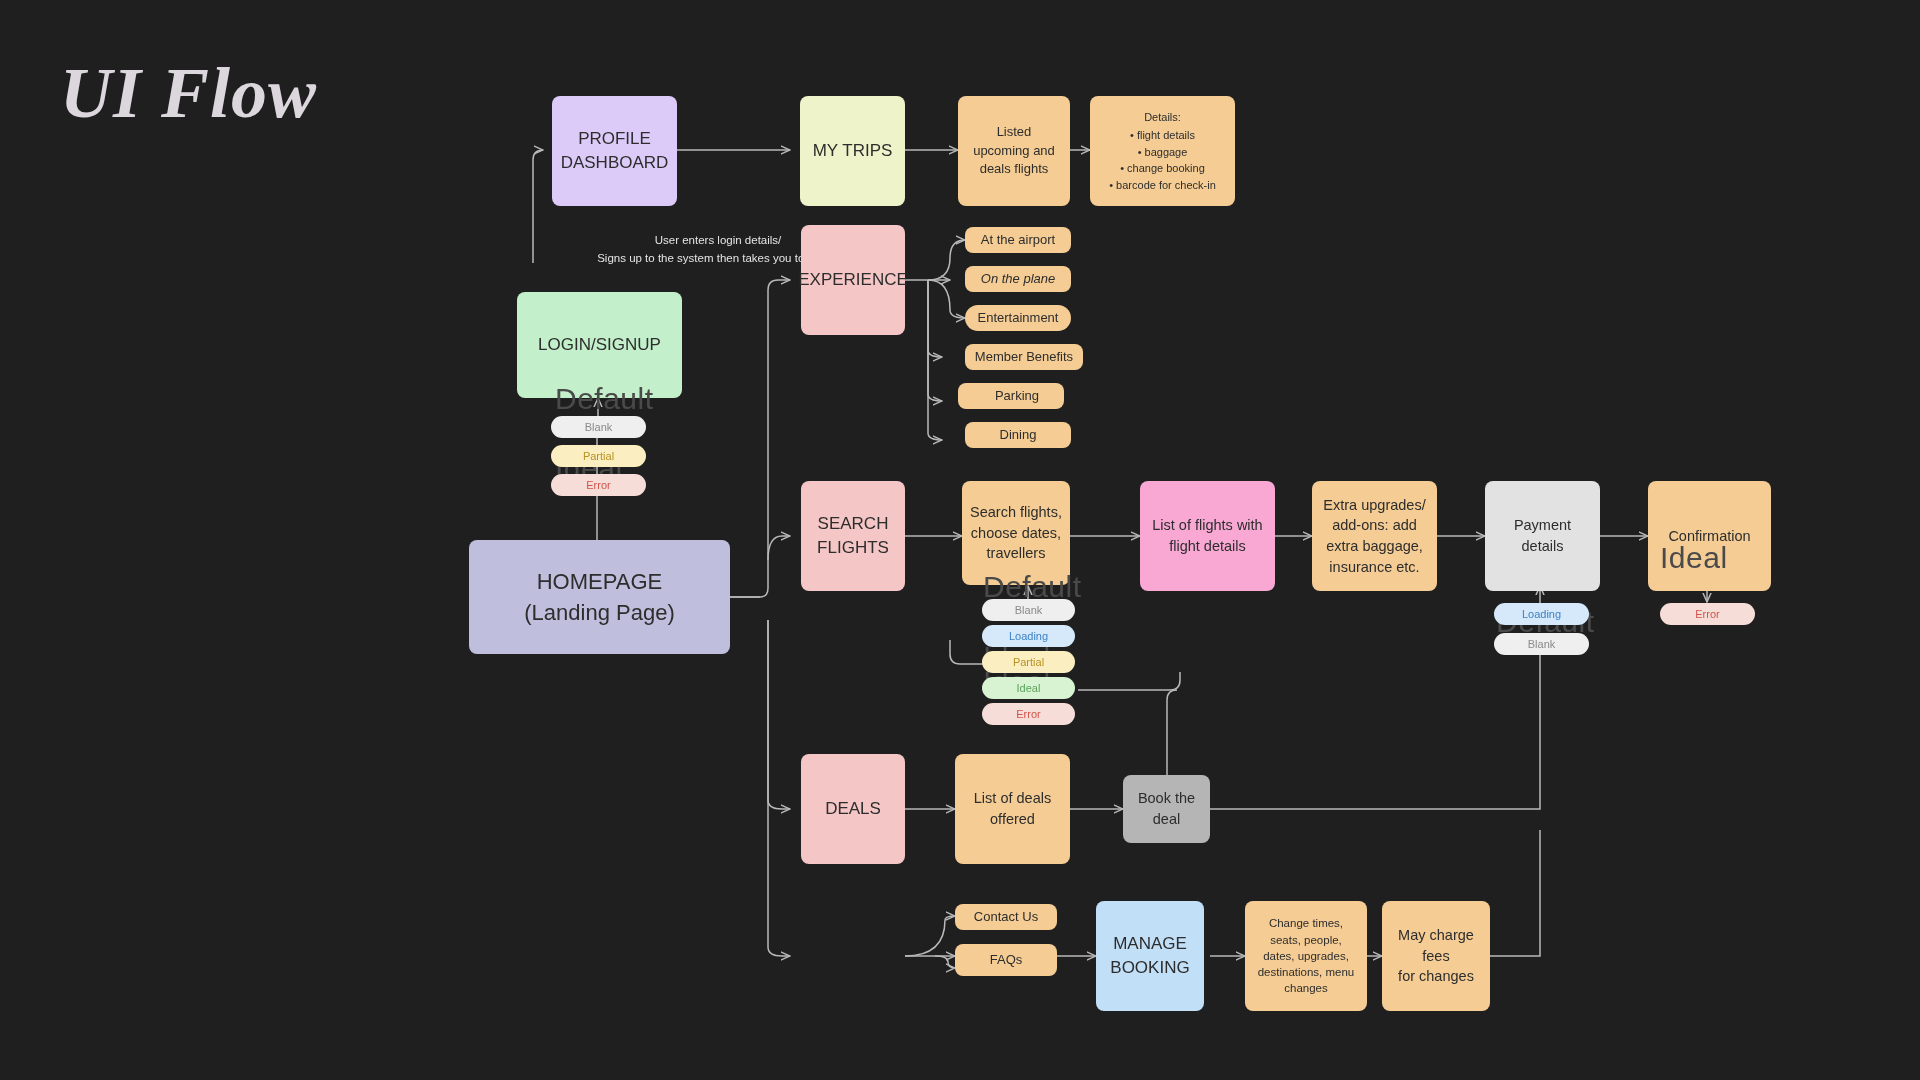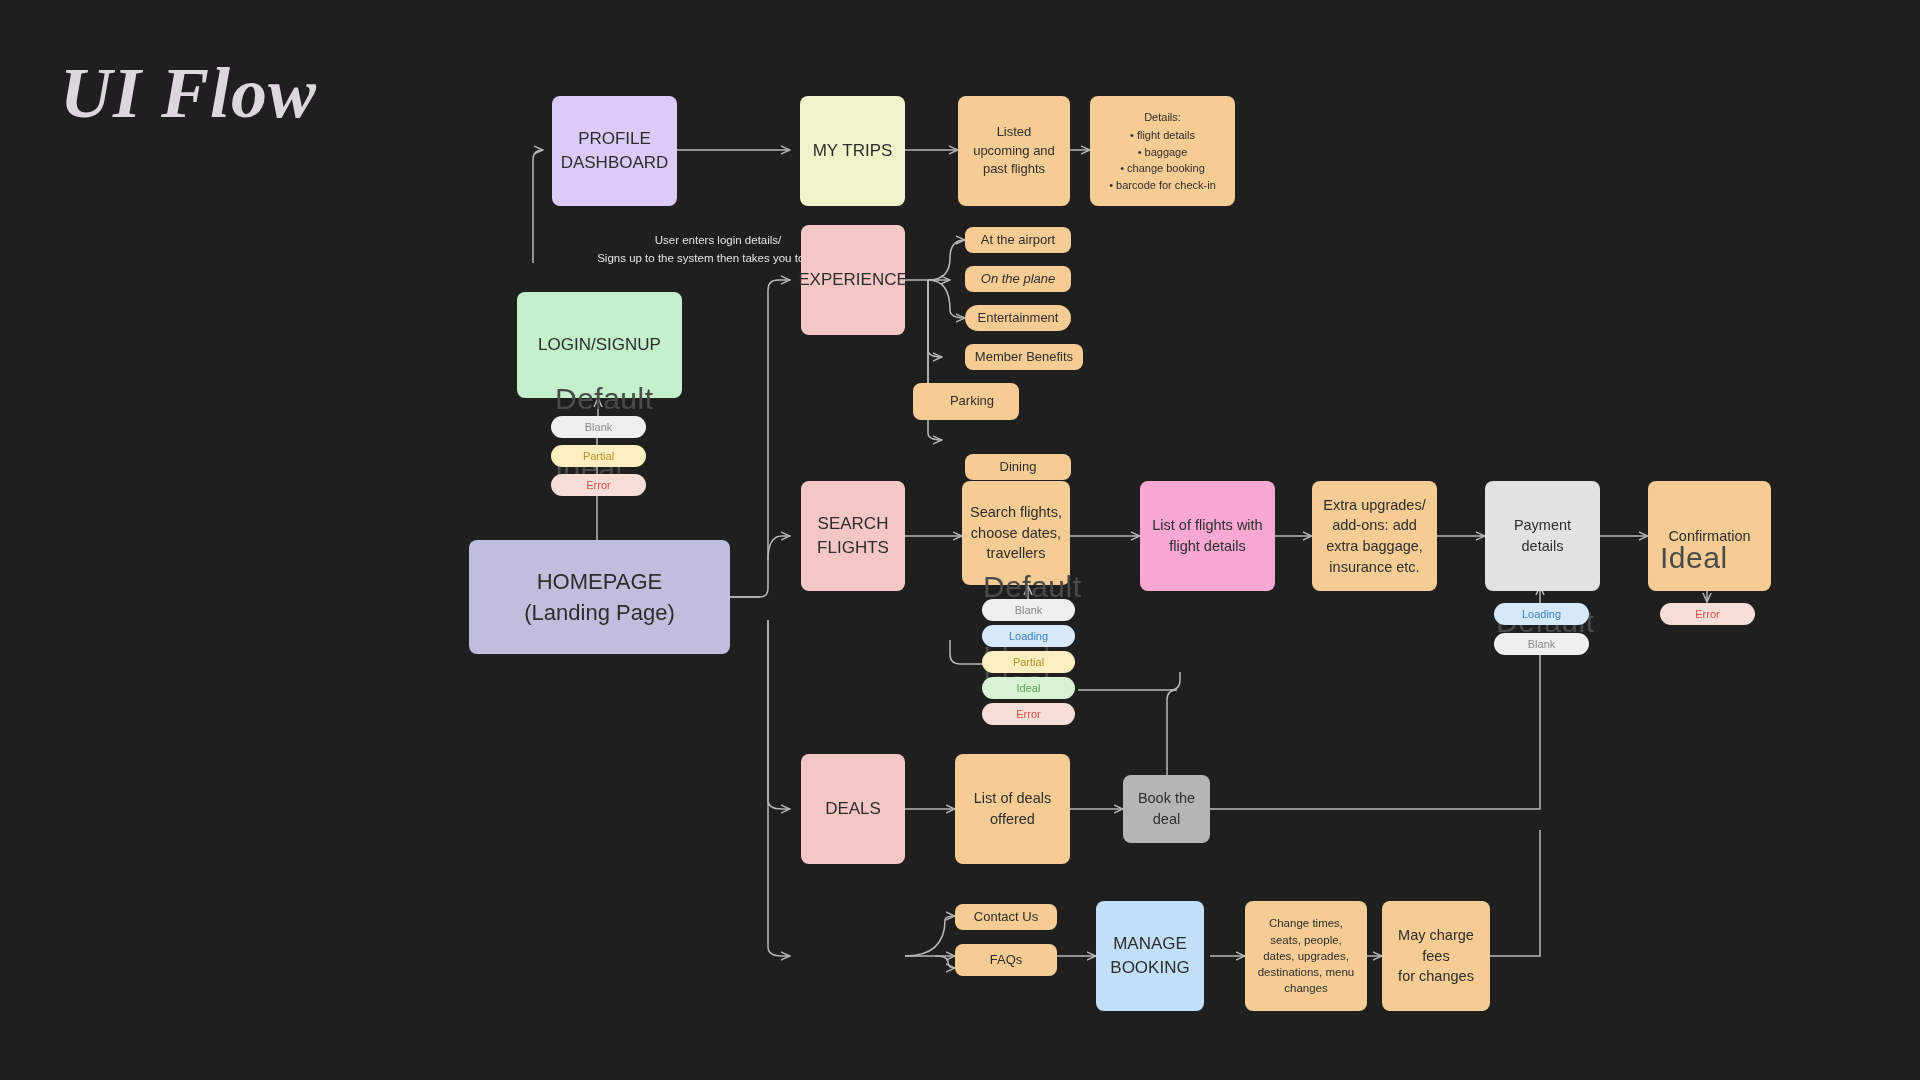--- a/index.html
+++ b/index.html
@@ -172,21 +172,21 @@
   </div>
 
   <div class="node big" style="left:800px; top:96px; width:105px; height:110px; background:#EFF3C9;">
     <span>MY TRIPS</span>
   </div>
 
   <div class="node small" style="left:958px; top:96px; width:112px; height:110px; background:#F5CD94;">
     <div>
       <div>Listed</div>
       <div>upcoming and</div>
-      <div>past flights</div>
+      <div>deals flights</div>
     </div>
   </div>
 
   <div class="node" style="left:1090px; top:96px; width:145px; height:110px; background:#F5CD94;">
     <div class="bullets">
       <span class="hdr">Details:</span>
       <span class="bi">• flight details</span>
       <span class="bi">• baggage</span>
       <span class="bi">• change booking</span>
       <span class="bi">• barcode for check-in</span>
@@ -231,24 +231,24 @@
   </div>
   <div class="node small" style="left:965px; top:266px; width:106px; height:26px; background:#F5CD94;font-style:italic;">
     <span>On the plane</span>
   </div>
   <div class="node small" style="left:965px; top:305px; width:106px; height:26px; background:#F5CD94;border-radius:13px;">
     <span>Entertainment</span>
   </div>
   <div class="node small" style="left:965px; top:344px; width:118px; height:26px; background:#F5CD94;">
     <span>Member Benefits</span>
   </div>
-  <div class="node small" style="left:913px; top:383px; width:106px; height:37px; background:#F5CD94;padding-left:20px;">
+  <div class="node small" style="left:958px; top:383px; width:106px; height:26px; background:#F5CD94;padding-left:20px;">
     <span>Parking</span>
   </div>
-  <div class="node small" style="left:965px; top:422px; width:106px; height:26px; background:#F5CD94;margin-top:32px;">
+  <div class="node small" style="left:965px; top:422px; width:106px; height:26px; background:#F5CD94;">
     <span>Dining</span>
   </div>
 
   <div class="node big" style="left:801px; top:481px; width:104px; height:110px; background:#F5C6C6;">
     <div>
       <div>SEARCH</div>
       <div>FLIGHTS</div>
     </div>
   </div>
 

